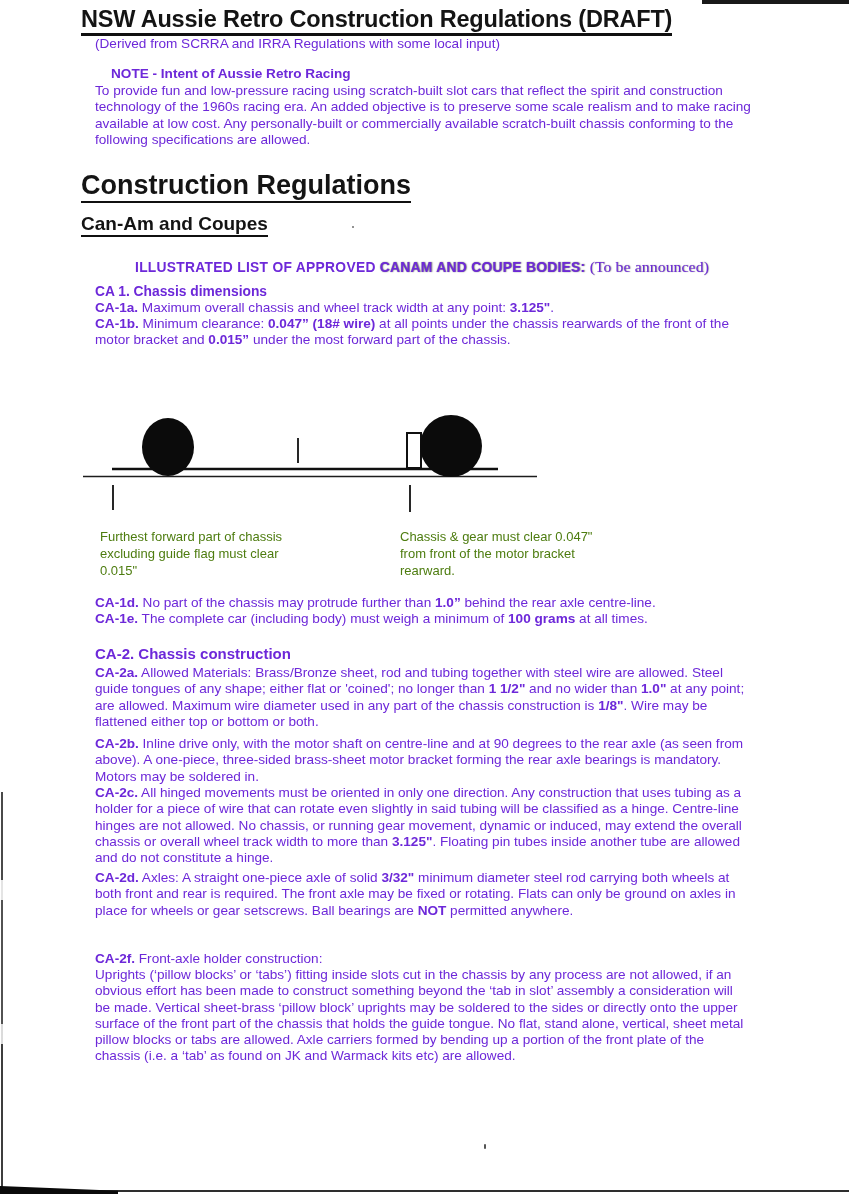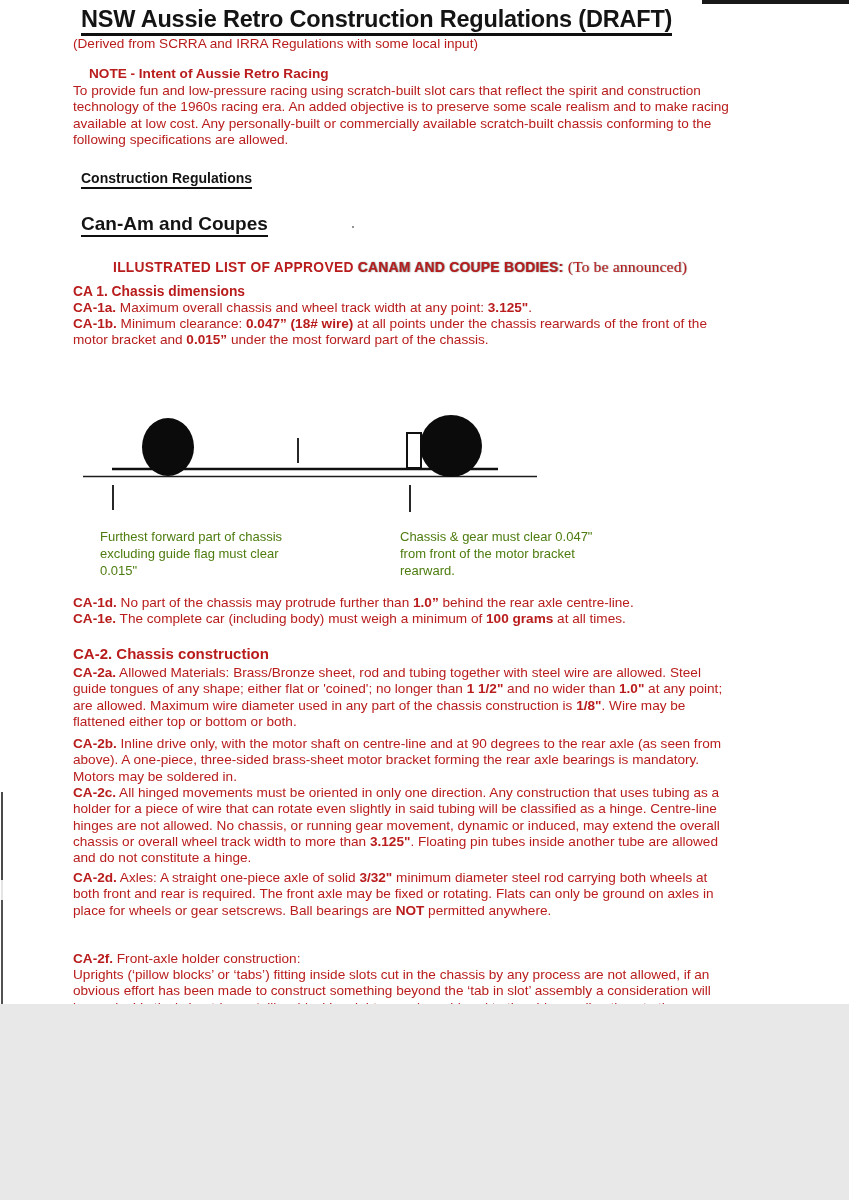--- a/index.html
+++ b/index.html
@@ -1,37 +1,37 @@
 <!DOCTYPE html>
 <html><head>
 <meta charset="utf-8">
 <style>
   html,body{margin:0;padding:0;background:#e8e8e8;}
   .page{
-    position:relative;width:849px;height:1004px;margin:0 auto;
+    position:relative;width:849px;height:1200px;margin:0 auto;
     background:#ffffff;overflow:hidden;
     font-family:"Liberation Sans","DejaVu Sans",sans-serif;
     color:#141414;
   }
   .p{
-    position:absolute;left:73px;
+    position:absolute;left:95px;
     font-size:13.6px;line-height:16.3px;white-space:nowrap;
-    color:#b91c1c;
+    color:#6d28d9;
   }
   .p b{font-weight:700;}
   .title{
     position:absolute;left:81px;top:6px;margin:0;
     font-size:23.5px;font-weight:700;letter-spacing:-0.2px;white-space:nowrap;
   }
   .title .u{border-bottom:3px solid #101010;padding-bottom:1px;}
   .h2{
     position:absolute;left:81px;margin:0;font-weight:700;white-space:nowrap;
   }
   .h2 .u{border-bottom:2.4px solid #101010;padding-bottom:1px;}
-  .sec1{top:170px;font-size:14px;}
+  .sec1{top:170px;font-size:27px;}
   .sec2{top:213px;font-size:19px;}
   .bold-line{font-weight:700;padding-left:16px;}
   .illus{top:259px;font-size:13.8px;letter-spacing:0.3px;padding-left:40px;}
   .smudge{text-shadow:0.8px 0 1.2px rgba(30,30,30,0.55), -0.5px 0 1px rgba(30,30,30,0.3);}
   .announce{
     font-family:"Liberation Serif","DejaVu Serif",serif;
     font-size:15.5px;letter-spacing:0.2px;font-weight:400;
     text-shadow:0.7px 0 1.1px rgba(40,40,40,0.5);
   }
   .ca-head{font-weight:700;font-size:13.8px;}

